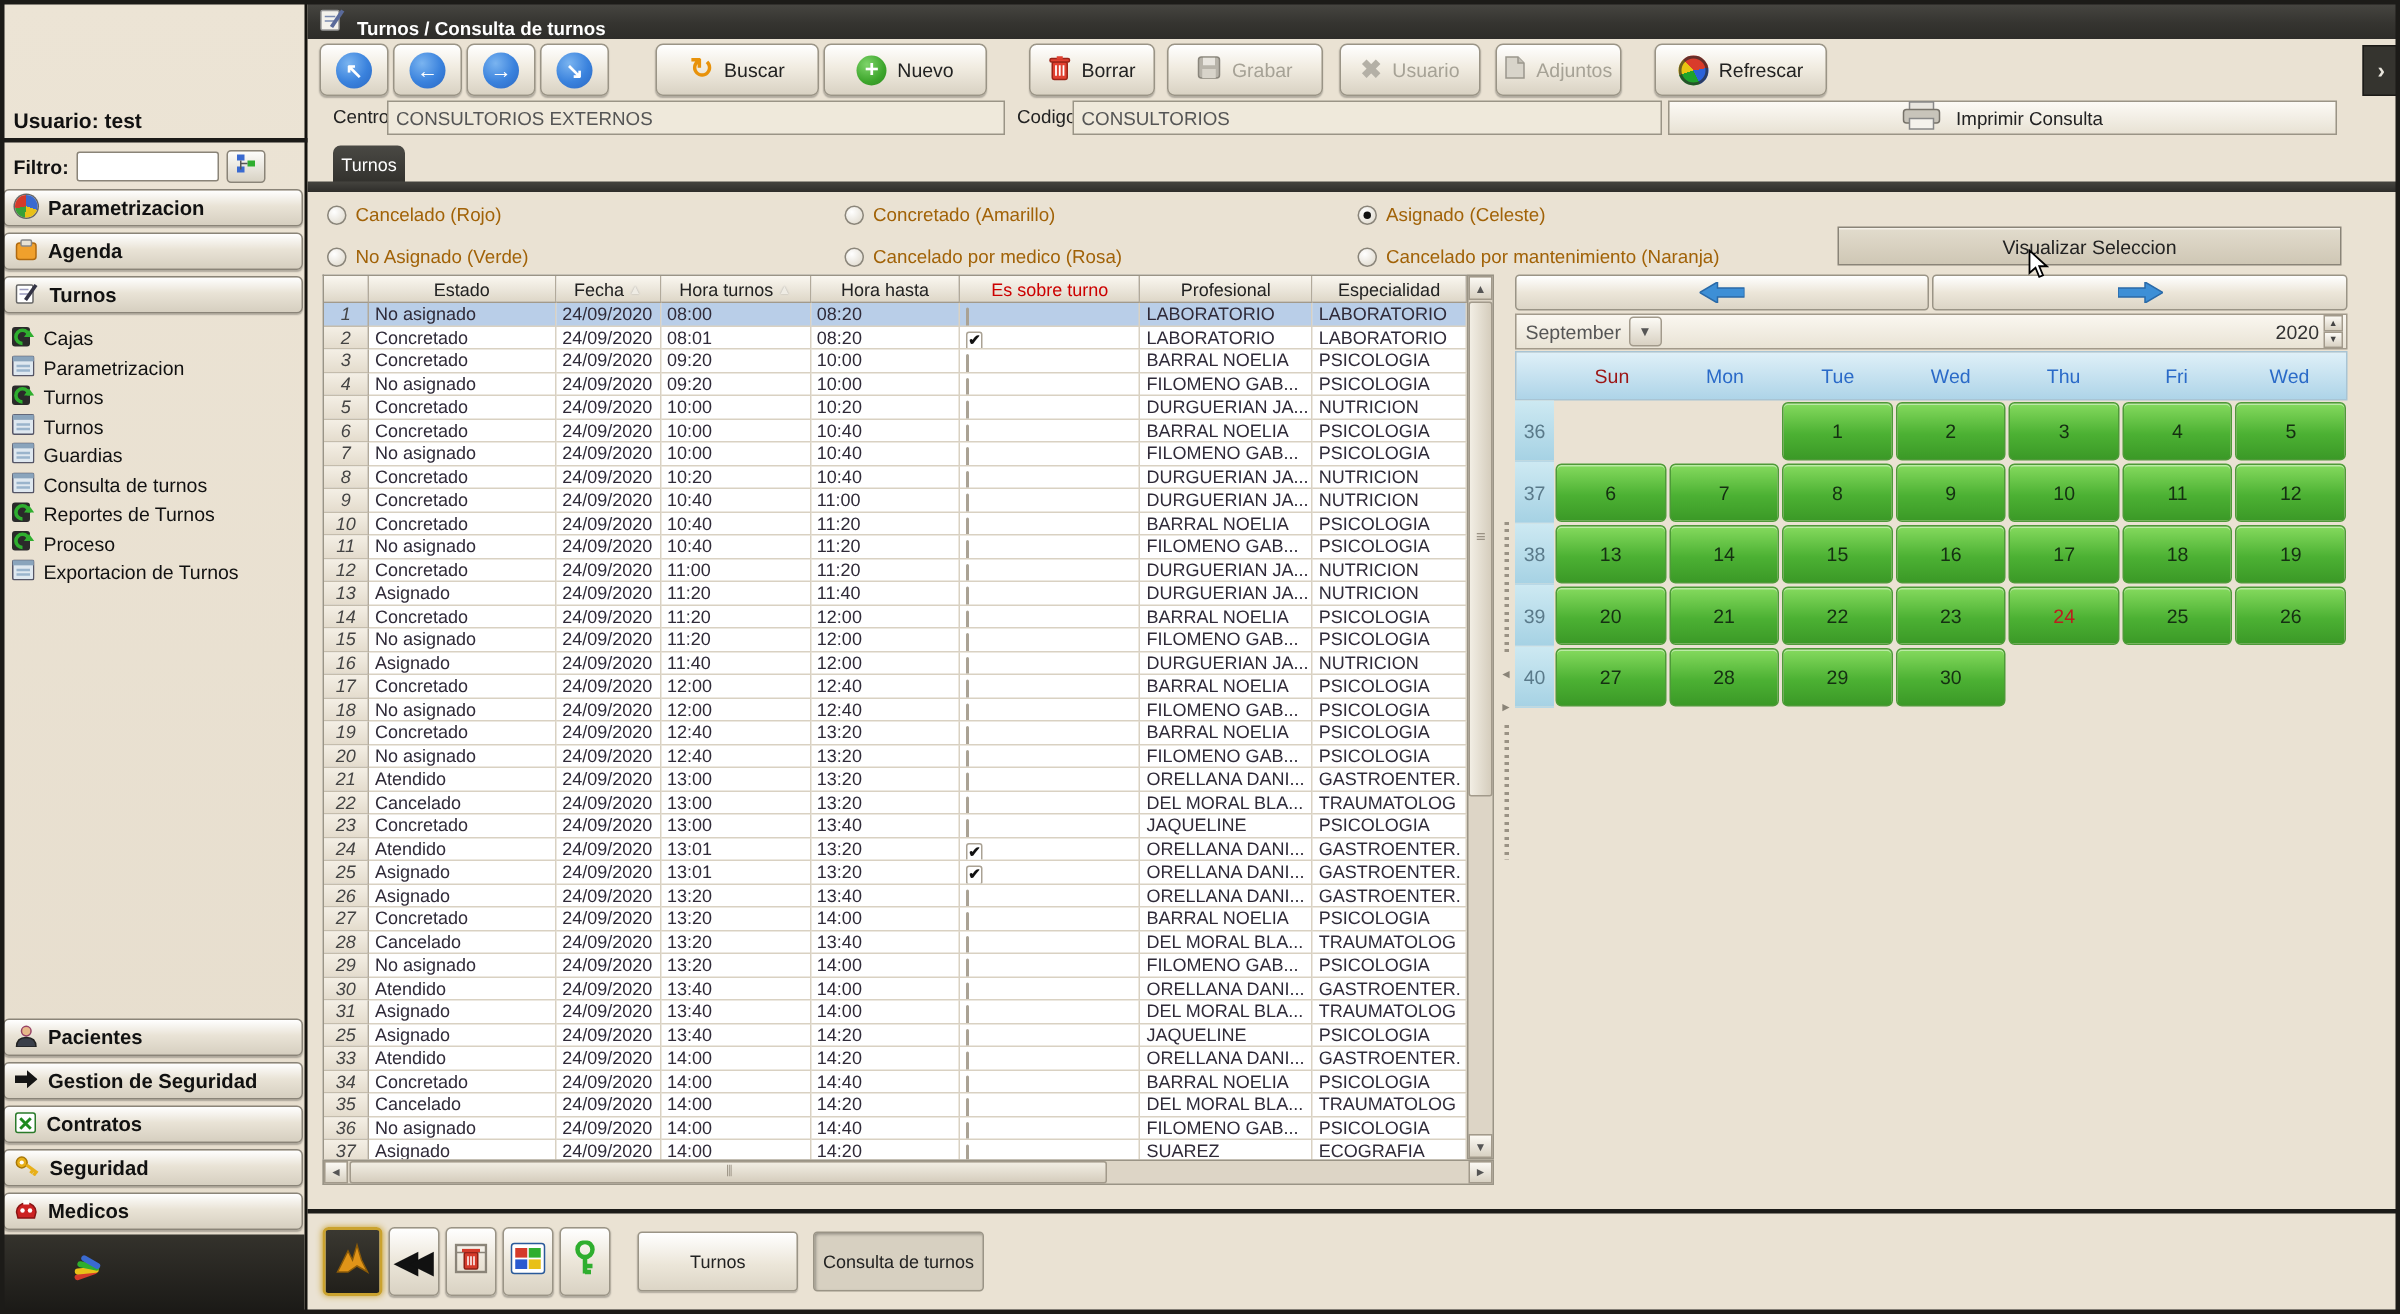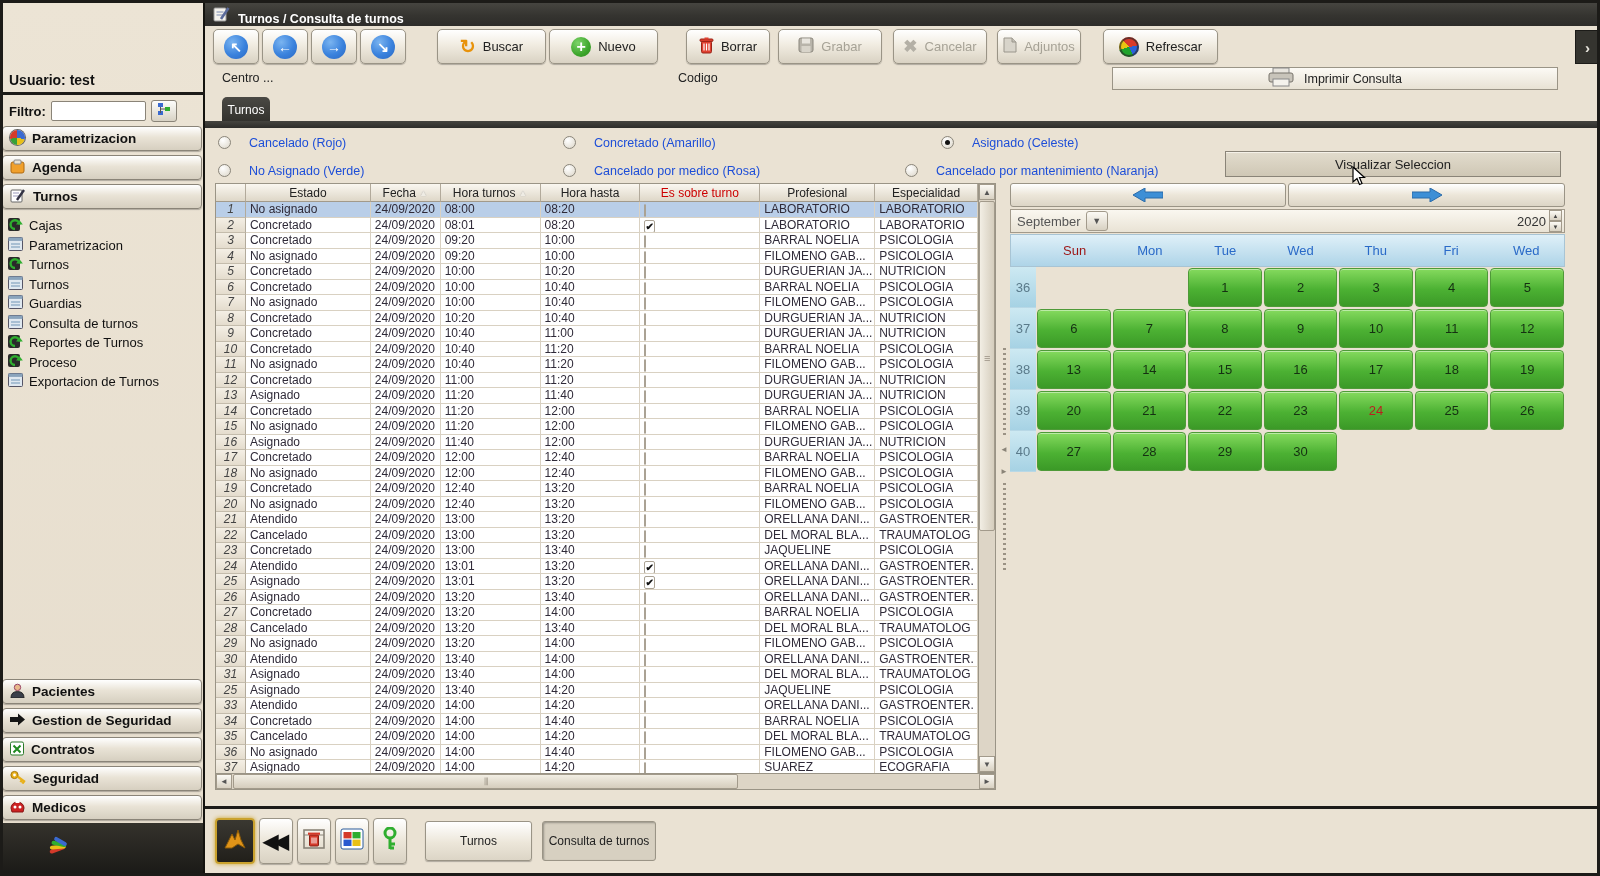--- a/index.html
+++ b/index.html
@@ -65,21 +65,21 @@
     font-size:12.5px; color:#555; padding:0 5px; }
   .print-btn { position:absolute; left:907px; top:0; width:446px; height:23px; border:1px solid #9a9486;
     background:linear-gradient(#fcfaf5,#e8e2d4); display:flex; align-items:center; justify-content:center; gap:10px;
     font-size:12.5px; color:#222; }
 
   .tabstrip { position:absolute; left:0; top:97px; width:1395px; height:31px; }
   .tab { position:absolute; left:17px; top:0; width:48px; height:25px; background:linear-gradient(#4a4944,#32312d);
     border-radius:5px 5px 0 0; color:#fff; font-size:12px; display:flex; align-items:center; justify-content:center; }
   .tabbar { position:absolute; left:0; top:24px; width:1395px; height:7px; background:linear-gradient(#45443f,#2e2d2a); }
 
-  .radio-item { position:absolute; display:flex; align-items:flex-start; gap:18px; font-size:12.5px; color:#1d4ed8; }
+  .radio-item { position:absolute; display:flex; align-items:flex-end; gap:6px; font-size:12.5px; color:#a16207; }
   .radio-circle { width:13px; height:13px; border-radius:50%; border:1px solid #8a857a;
     background:radial-gradient(circle at 35% 30%,#ffffff,#dcd6c8); position:relative; }
   .radio-circle.on::after { content:""; position:absolute; left:3px; top:3px; width:5px; height:5px; border-radius:50%; background:#111; }
   .viz-btn { position:absolute; left:1020px; top:151px; width:336px; height:26px; border:1px solid #8a8478;
     background:linear-gradient(#e2dccd,#cfc7b5); font-size:13px; color:#222; display:flex; align-items:center; justify-content:center;
     box-shadow:inset 0 1px 0 #f5f1e8; }
 
   
   .grid { position:absolute; left:10px; top:183px; width:763px; height:607px; border:1px solid #9a9486; border-right:none; background:#fff; }
   .grid-header { display:flex; height:18px; }
@@ -384,38 +384,40 @@
         <div class="tbtn disabled" style="left: 573px; width: 104px;">
           <span><svg width="16" height="16">
               <rect x="1" y="1" width="14" height="14" rx="2" fill="#b8b4aa" stroke="#8a867c"></rect>
               <rect x="4" y="1.5" width="8" height="5" fill="#e8e5de"></rect>
               <rect x="3.5" y="9" width="9" height="6" fill="#d8d4ca"></rect>
             </svg></span>
           <span>Grabar</span>
         </div>
         <div class="tbtn disabled" style="left: 688px; width: 94px;">
           <span class="ico-cancel-grey">✖</span>
-          <span>Cancelar</span>
+          <span>Usuario</span>
         </div>
         <div class="tbtn disabled" style="left: 792px; width: 84px;">
           <span><svg width="14" height="16">
               <path d="M1 1 L9 1 L13 5 L13 15 L1 15 Z" fill="#d8d4ca" stroke="#9a968c"></path>
               <path d="M9 1 L9 5 L13 5" fill="#c4c0b6" stroke="#9a968c"></path>
             </svg></span>
           <span>Adjuntos</span>
         </div>
         <div class="tbtn" style="left: 898px; width: 115px;">
           <span class="ico-color-wheel"></span>
           <span>Refrescar</span>
         </div>
       </div>
 
     <div class="fields-row">
       <span class="f-label" style="left:17px">Centro ...</span>
+      <input class="f-input" style="left: 53px; width: 412px;" value="CONSULTORIOS EXTERNOS">
       <span class="f-label" style="left:473px">Codigo</span>
+      <input class="f-input" style="left: 510px; width: 393px;" value="CONSULTORIOS">
       <div class="print-btn">
         <span id="printer-icon"><svg width="26" height="20">
               <rect x="5" y="1" width="16" height="6" fill="#e8e5de" stroke="#888"></rect>
               <rect x="1" y="6" width="24" height="9" rx="2" fill="#c8c4ba" stroke="#77736a"></rect>
               <rect x="5" y="12" width="16" height="7" fill="#f4f2ec" stroke="#888"></rect>
             </svg></span>
         <span>Imprimir Consulta</span>
       </div>
     </div>
 
@@ -426,21 +428,21 @@
 
     <div id="radios">
         <div class="radio-item" style="left: 13px; top: 136px;">
           <span class="radio-circle"></span>
           <span>Cancelado (Rojo)</span>
         </div>
         <div class="radio-item" style="left: 358px; top: 136px;">
           <span class="radio-circle"></span>
           <span>Concretado (Amarillo)</span>
         </div>
-        <div class="radio-item" style="left: 736px; top: 136px;">
+        <div class="radio-item" style="left: 700px; top: 136px;">
           <span class="radio-circle on"></span>
           <span>Asignado (Celeste)</span>
         </div>
         <div class="radio-item" style="left: 13px; top: 164px;">
           <span class="radio-circle"></span>
           <span>No Asignado (Verde)</span>
         </div>
         <div class="radio-item" style="left: 358px; top: 164px;">
           <span class="radio-circle"></span>
           <span>Cancelado por medico (Rosa)</span>

